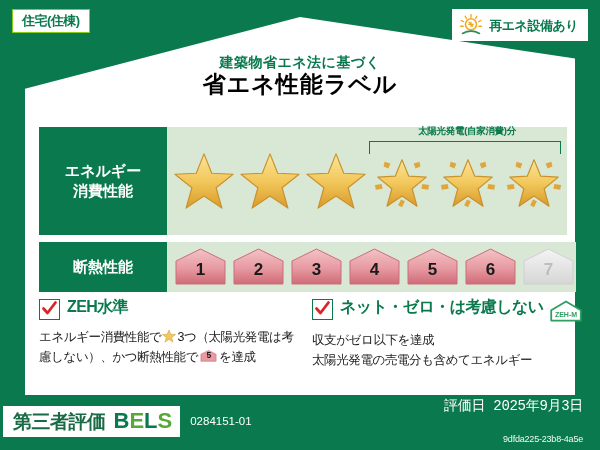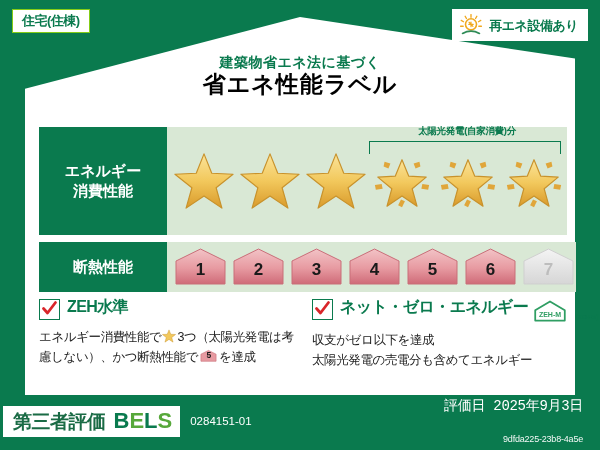--- a/index.html
+++ b/index.html
@@ -335,21 +335,21 @@
       </div>
     </div>
 
     <div class="crit">
       <div class="crit-head">
         <div class="checkbox">
           <svg viewBox="0 0 17 17">
             <path d="M2.5 8.5 L6.5 13 L14.5 2.5" fill="none" stroke="#d9252a" stroke-width="2.8" stroke-linecap="round" stroke-linejoin="round"></path>
           </svg>
         </div>
-        <div class="crit-title">ネット・ゼロ・エネルギー</div>
+        <div class="crit-title">ネット・ゼロ・は考慮しない</div>
         <svg class="zehm-logo" viewBox="0 0 46 32">
           <path d="M3 15 L23 3 L43 15 L43 29 L3 29 Z" fill="#ffffff" stroke="#2f9e63" stroke-width="2.4" stroke-linejoin="round"></path>
           <text x="23" y="24" text-anchor="middle" font-family="Liberation Sans, sans-serif" font-size="9.5" font-weight="bold" fill="#2f9e63">ZEH-M</text>
         </svg>
         <div class="zehm-caption">［ZEH-M］</div>
       </div>
       <div class="crit-desc">
         <div>収支がゼロ以下を達成</div>
         <div>太陽光発電の売電分も含めてエネルギー</div>
       </div>

